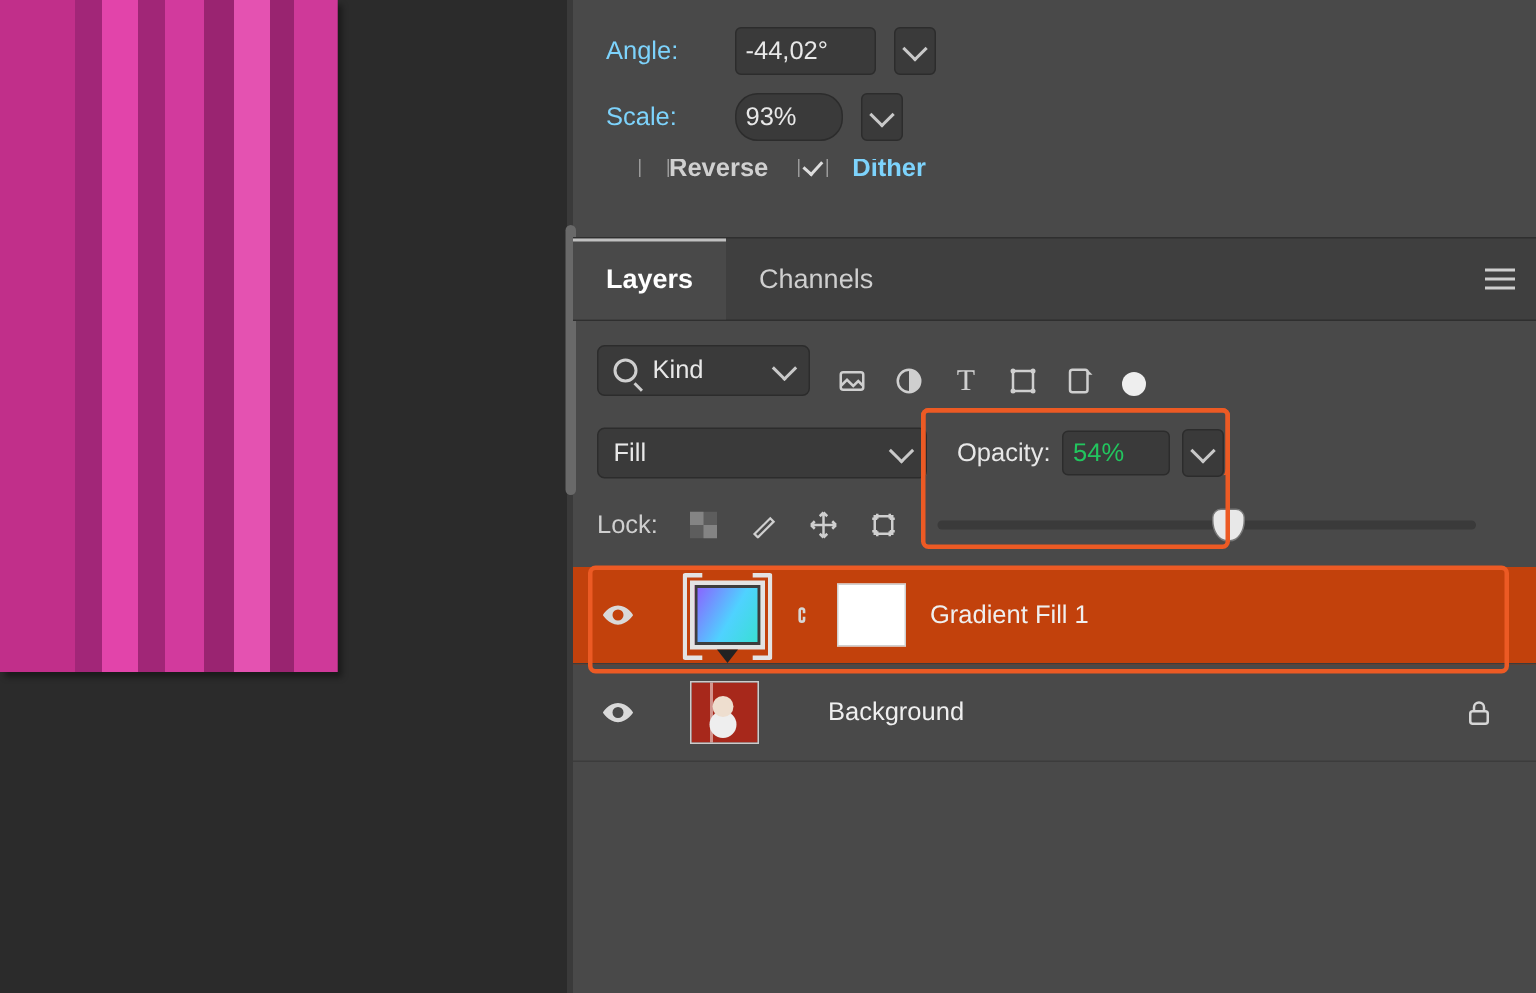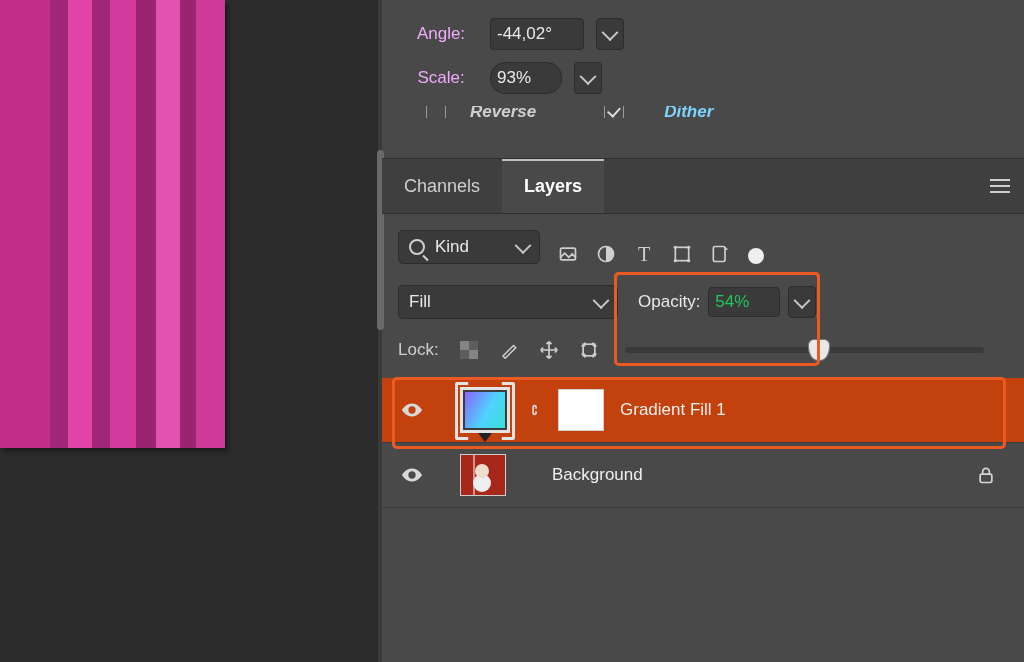--- a/index.html
+++ b/index.html
@@ -60,22 +60,22 @@
     padding-top: 18px;
   }
   .prop-row {
     display: flex;
     align-items: center;
     margin-bottom: 12px;
     gap: 12px;
   }
   .prop-label {
     width: 74px;
-    text-align: center;
-    color: #f0abfc;
+    text-align: left;
+    color: #7dd3fc;
   }
   .num-input {
     background: #3a3a3a;
     border: 1px solid #2c2c2c;
     border-radius: 4px;
     padding: 5px 6px;
     color: #e8e8e8;
     width: 80px;
     text-align: left;
     font-size: 17px;
@@ -92,26 +92,24 @@
   }
   .chev-down {
     width: 10px; height: 10px;
     border-right: 2px solid #c9c9c9;
     border-bottom: 2px solid #c9c9c9;
     transform: rotate(45deg) translate(-1px,-1px);
   }
   .check-row {
     display: flex;
     align-items: center;
-    gap: 24px;
     margin-left: 22px;
     margin-top: 6px;
     height: 12px;
     overflow: hidden;
-    font-style: italic;
   }
   .cbox {
     width: 18px; height: 18px;
     border: 1.5px solid #9b9b9b;
     border-radius: 4px;
     display: inline-flex;
     align-items: center;
     justify-content: center;
   }
   .cbox.checked::after{
@@ -377,25 +375,25 @@
     <div class="check-row">
       <span class="cbox"></span>
       <span style="font-weight:600;color:#d0d0d0;">Reverse</span>
       <span style="width:20px"></span>
       <span class="cbox checked"></span>
       <span style="font-weight:600;color:#7dd3fc;margin-left:16px;">Dither</span>
     </div>
   </div>
 
   <div class="tabs">
+    <div class="tab active">
+        <span>Layers</span>
+      </div>
     <div class="tab">
         <span>Channels</span>
-      </div>
-    <div class="tab active">
-        <span>Layers</span>
       </div>
     <div class="spacer"></div>
     <div class="menu-btn">
         <div class="ham"></div>
       </div>
   </div>
 
   <div class="filter-row">
     <div class="kind-dd">
       <span class="mag"></span>

